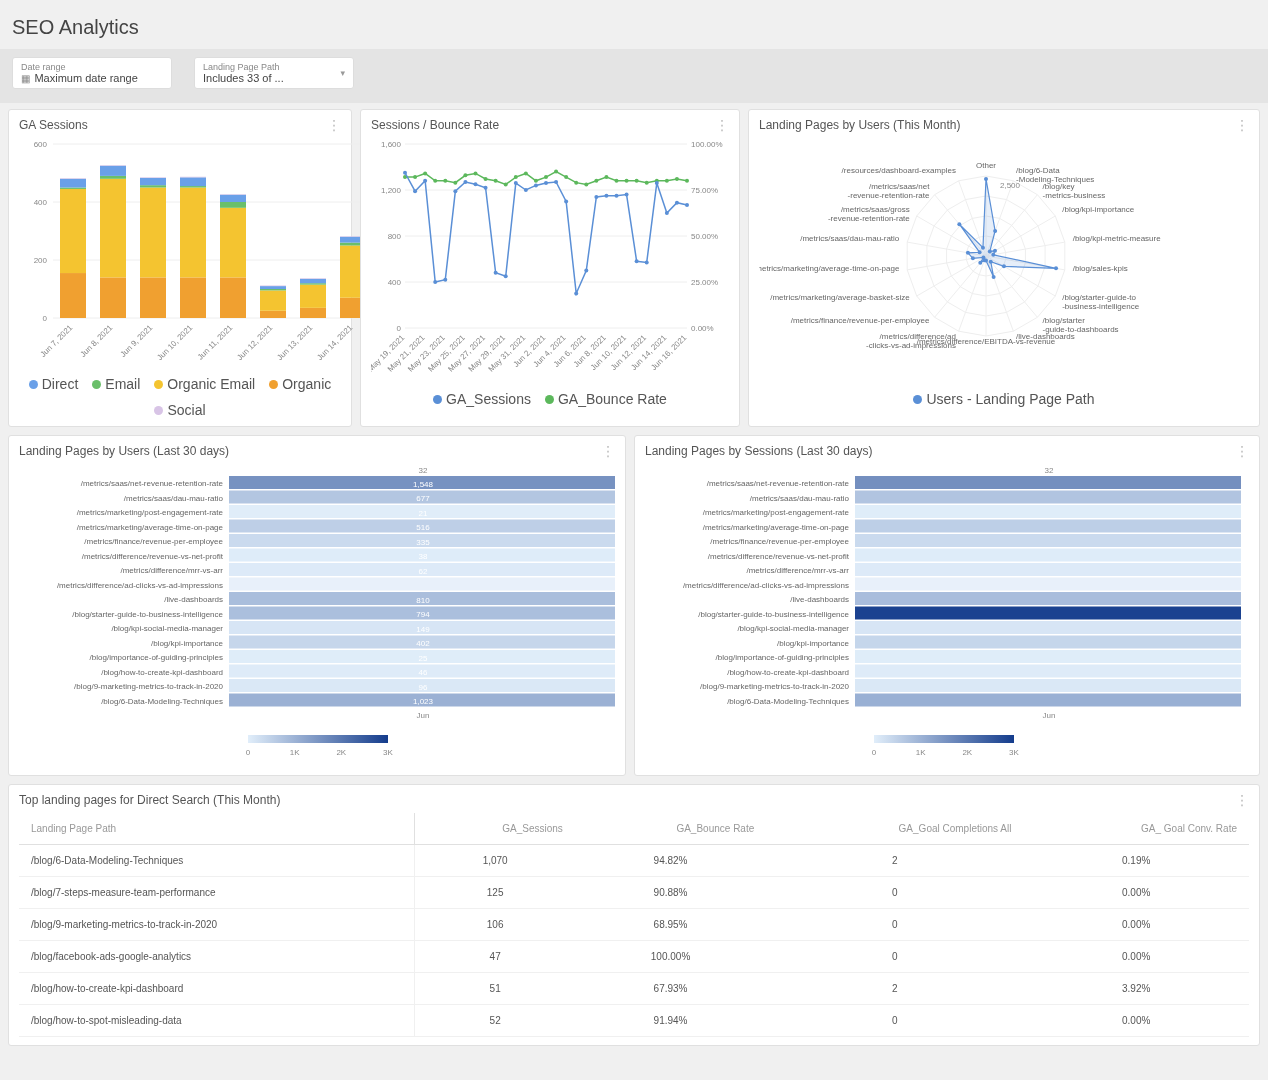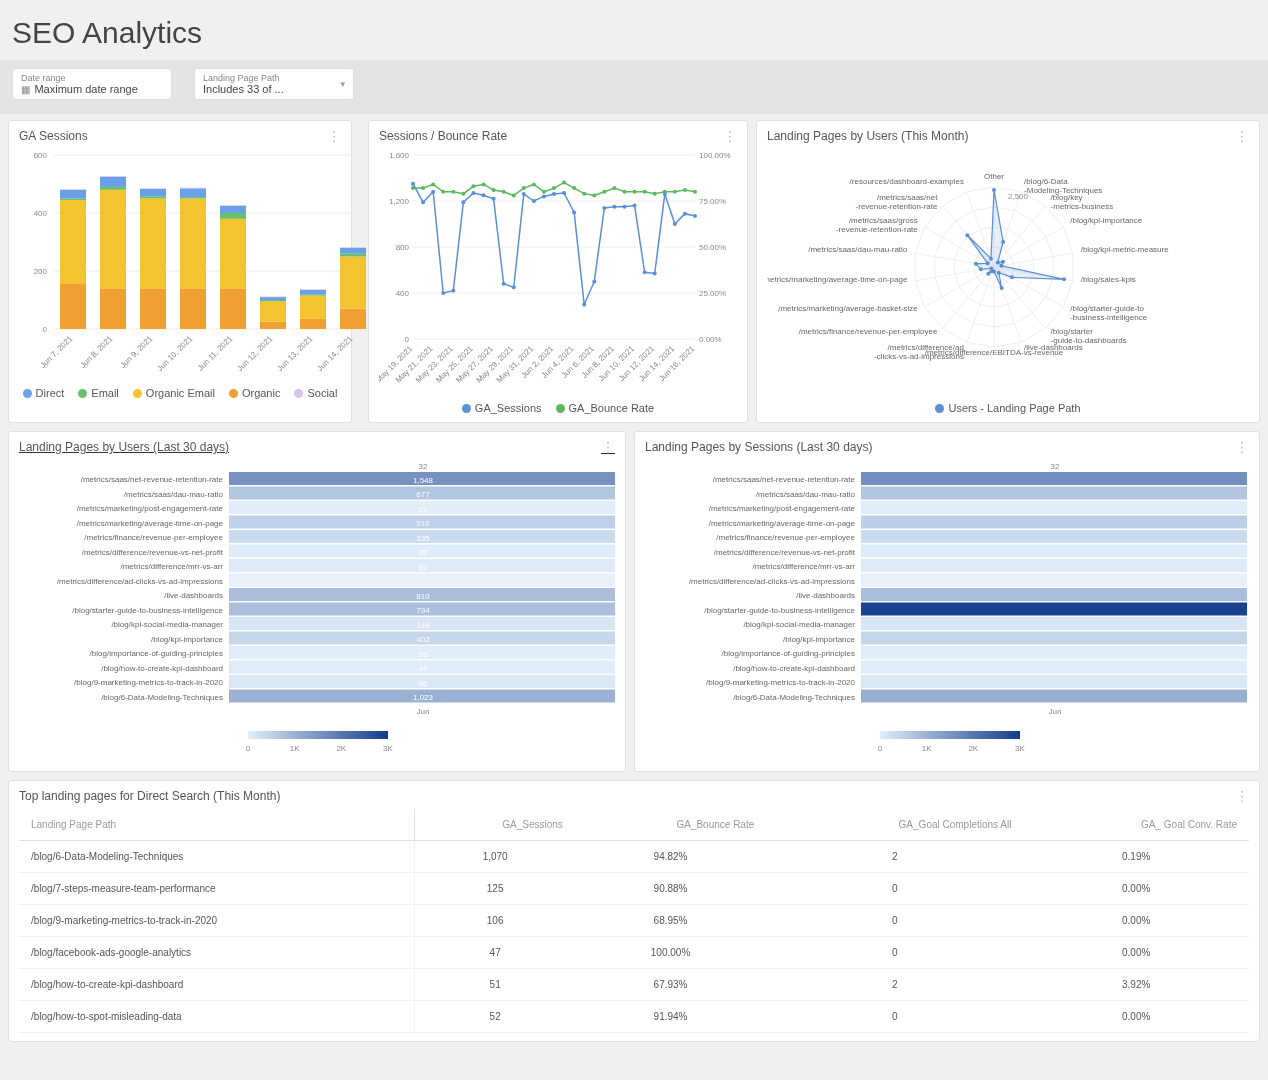--- a/index.html
+++ b/index.html
@@ -4,21 +4,21 @@
 <style>
   * { box-sizing: border-box; margin: 0; padding: 0; }
   body {
     font-family: -apple-system, BlinkMacSystemFont, "Segoe UI", Arial, sans-serif;
     background: #f0f0f0;
     color: #333;
     font-size: 11px;
   }
   .page { width: 1268px; }
   .title {
-    font-size: 30px;
+    font-size: 20px;
     font-weight: 400;
     padding: 16px 12px 10px;
     color: #444;
     background: #f0f0f0;
   }
   .filters {
     display: flex;
     gap: 22px;
     padding: 8px 12px 14px;
     background: #e4e4e4;
@@ -47,21 +47,21 @@
   .panel-header {
     display: flex;
     justify-content: space-between;
     align-items: center;
     font-size: 12px;
     color: #555;
     font-weight: 500;
     margin-bottom: 6px;
   }
   .kebab { color: #bbb; font-size: 14px; cursor: pointer; line-height: 1;}
-  .legend { display: flex; flex-wrap: wrap; gap: 10px 14px; font-size: 11px; color: #555; justify-content: center; padding-top: 6px;}
+  .legend { display: flex; flex-wrap: wrap; gap: 10px 14px; font-size: 14px; color: #555; justify-content: center; padding-top: 6px;}
   .legend-item { display: flex; align-items: center; gap: 4px; }
   .legend-swatch { width: 9px; height: 9px; border-radius: 50%; }
   svg text { font-family: inherit; }
   .axis-label { font-size: 8px; fill: #888; }
   .axis-label-diag { font-size: 8px; fill: #888; }
   .grid-line { stroke: #eee; stroke-width: 1; }
   .heatmap-row-label { font-size: 8px; fill: #666; text-anchor: end; }
   .heatmap-cell-label { font-size: 8px; fill: #fff; text-anchor: middle; dominant-baseline: middle;}
   .radar-label { font-size: 8px; fill: #666; }
   .table-wrap { max-height: 230px; overflow-y: auto; }
@@ -175,21 +175,21 @@
             <span class="legend-swatch" style="background:#f0a030"></span>
             <span>Organic</span>
           </div>
           <div class="legend-item">
             <span class="legend-swatch" style="background:#d8c4e6"></span>
             <span>Social</span>
           </div>
         </div>
     </div>
 
-    <div class="panel" style="width:380px;margin-left:8px;">
+    <div class="panel" style="width:380px;">
       <div class="panel-header">
         <span>Sessions / Bounce Rate</span>
         <span class="kebab">⋮</span>
       </div>
       <svg id="chart-sessions-bounce" width="360" height="245">
           <line x1="34" x2="316" y1="190" y2="190" class="grid-line"></line>
           <text x="30" y="193" text-anchor="end" class="axis-label">0</text>
           <line x1="34" x2="316" y1="144" y2="144" class="grid-line"></line>
           <text x="30" y="147" text-anchor="end" class="axis-label">400</text>
           <line x1="34" x2="316" y1="98" y2="98" class="grid-line"></line>
@@ -361,21 +361,21 @@
       <div class="legend">
         <div class="legend-item">
             <span class="legend-swatch" style="background:#5a8fd6"></span>
             <span>Users - Landing Page Path</span>
           </div>
       </div>
     </div>
   </div>
 
   <div class="row">
-    <div class="panel" style="width:618px;text-decoration:underline;">
+    <div class="panel" style="width:618px;">
       <div class="panel-header">
         <span>Landing Pages by Users (Last 30 days)</span>
         <span class="kebab">⋮</span>
       </div>
       <svg id="heatmap-users" width="598" height="265">
           <text x="404" y="9" text-anchor="middle" class="axis-label">32</text>
           <text x="204" y="22.15" class="heatmap-row-label">/metrics/saas/net-revenue-retention-rate</text>
           <rect x="210" y="12" width="386" height="13" fill="rgb(119,146,193)"></rect>
           <text x="404" y="20.7" class="heatmap-cell-label" fill="#fff">1,548</text>
           <text x="204" y="36.65" class="heatmap-row-label">/metrics/saas/dau-mau-ratio</text>
@@ -431,21 +431,21 @@
               <stop offset="100%" stop-color="rgb(20,60,140)"></stop>
             </linearGradient>
           </defs>
           <rect x="229" y="4" width="140" height="8" fill="url(#gscale-users)"></rect>
           <text x="229" y="24" text-anchor="middle" class="axis-label">0</text>
           <text x="275.6666666666667" y="24" text-anchor="middle" class="axis-label">1K</text>
           <text x="322.3333333333333" y="24" text-anchor="middle" class="axis-label">2K</text>
           <text x="369" y="24" text-anchor="middle" class="axis-label">3K</text>
         </svg>
     </div>
-    <div class="panel" style="flex:1;text-align:right;">
+    <div class="panel" style="flex:1;">
       <div class="panel-header">
         <span>Landing Pages by Sessions (Last 30 days)</span>
         <span class="kebab">⋮</span>
       </div>
       <svg id="heatmap-sessions" width="598" height="265">
           <text x="404" y="9" text-anchor="middle" class="axis-label">32</text>
           <text x="204" y="22.15" class="heatmap-row-label">/metrics/saas/net-revenue-retention-rate</text>
           <rect x="210" y="12" width="386" height="13" fill="rgb(116,143,191)"></rect>
           <text x="204" y="36.65" class="heatmap-row-label">/metrics/saas/dau-mau-ratio</text>
           <rect x="210" y="26.5" width="386" height="13" fill="rgb(177,196,224)"></rect>

